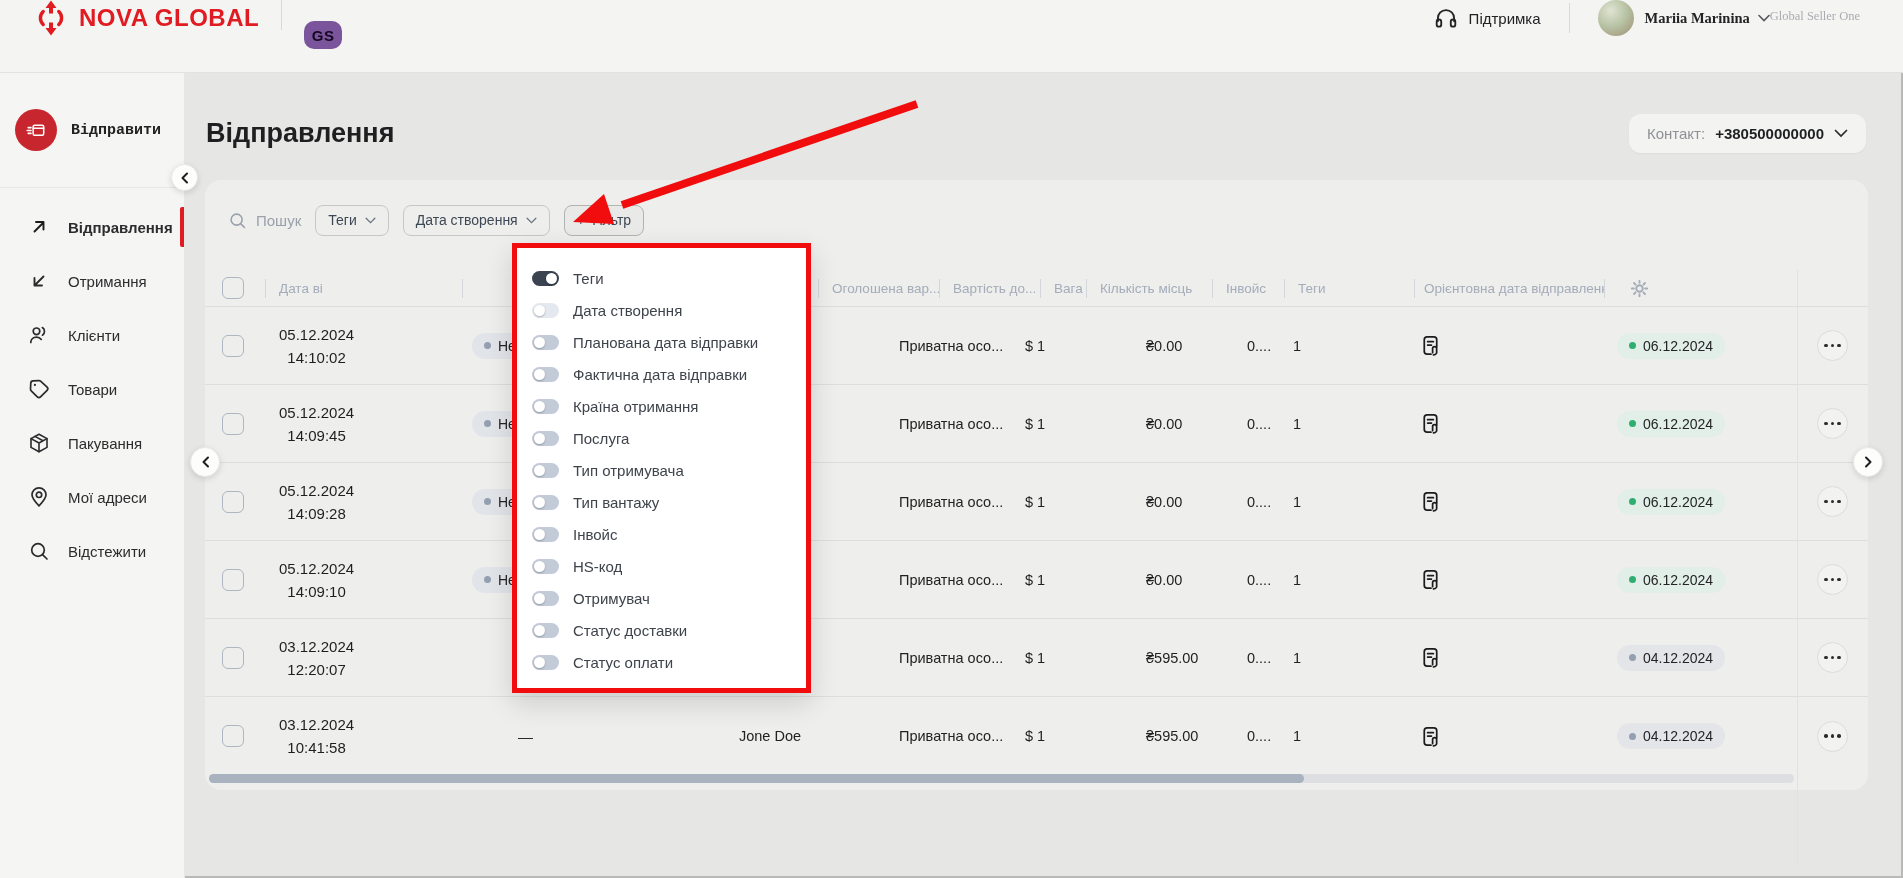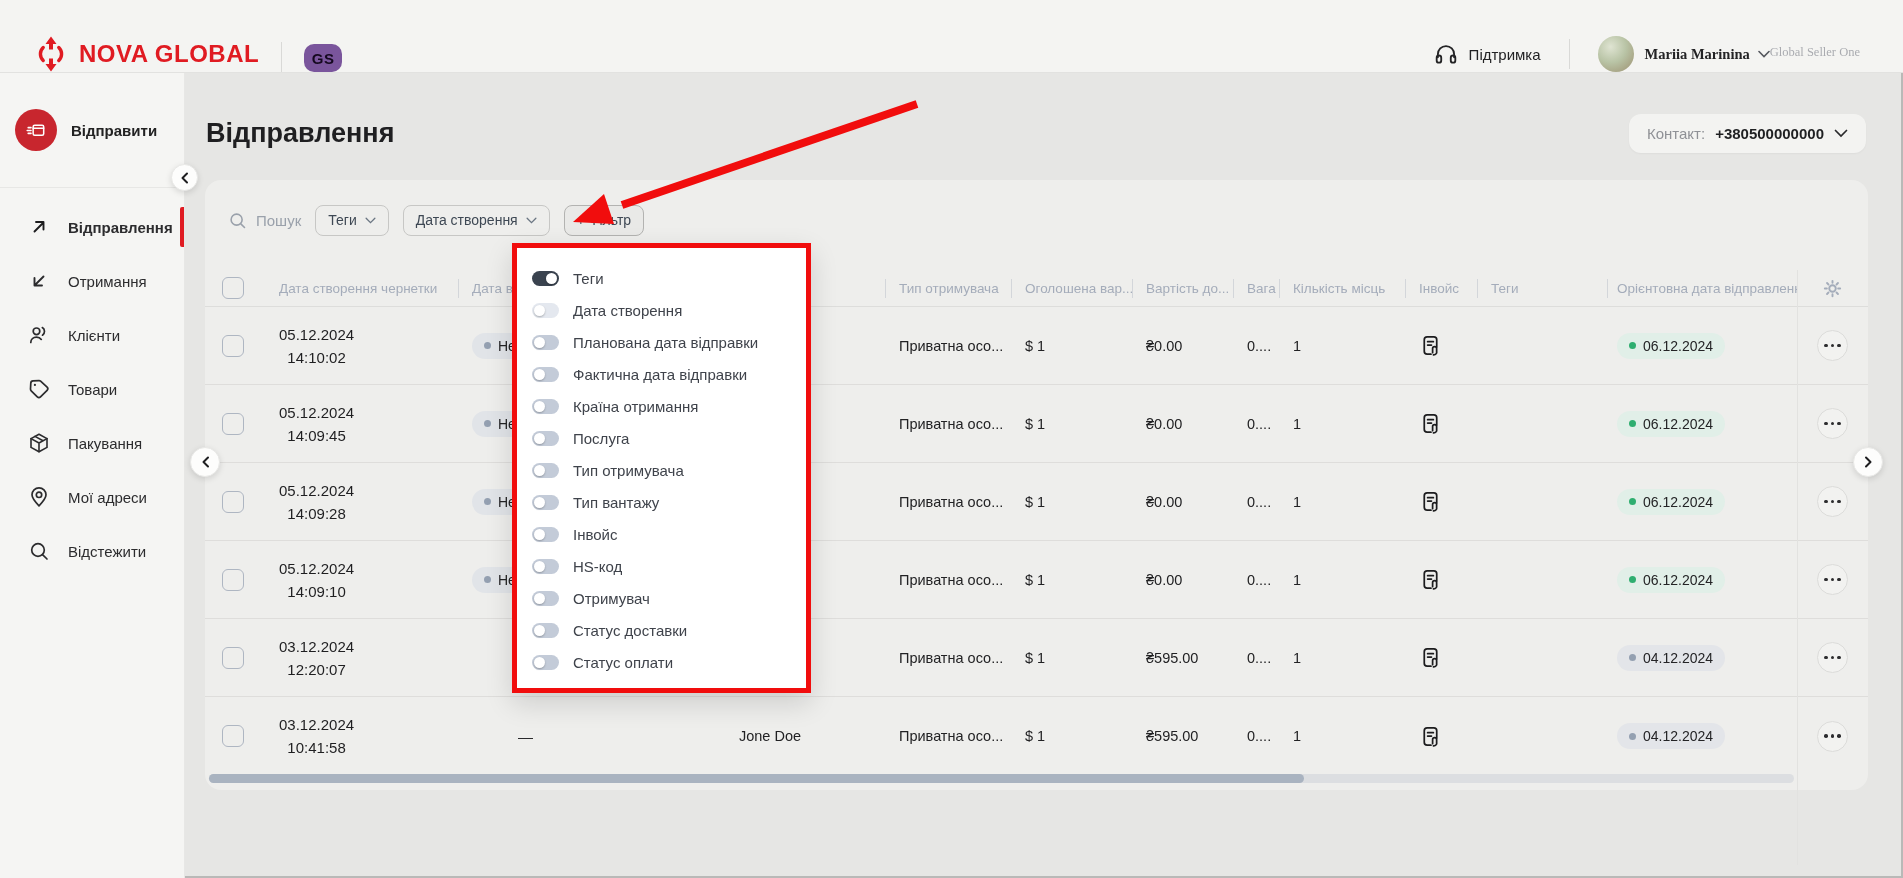--- a/index.html
+++ b/index.html
@@ -8,42 +8,42 @@
     position:relative; overflow:hidden;
     font-family:"Liberation Sans","DejaVu Sans",sans-serif;
     background:#e6e6e4; color:#212123;
     box-shadow:inset 0 0 0 2px #b9b9b7;
   }
   svg { display:block; }
 
   
   .topbar { position:absolute; left:0; top:0; width:1903px; height:73px;
     background:#f4f4f2; border-bottom:1px solid #e2e2e0;
-    display:flex; align-items:flex-end; padding:0 43px 0 36px; z-index:20; }
+    display:flex; align-items:flex-start; padding:0 43px 0 36px; z-index:20; }
   .brand { display:flex; align-items:center; gap:13px; }
   .brand-word { font-size:24px; font-weight:800; letter-spacing:.5px; color:#e01b22; white-space:nowrap; }
   .v-div { width:1px; height:30px; background:#d9d9d7; margin:0 22px; }
   .gs-badge { width:38px; height:28px; border-radius:10px; background:#7a559c;
     display:flex; align-items:center; justify-content:center;
     font-weight:800; font-size:15px; color:#14081f; letter-spacing:.5px;margin-top:21px; }
   .topbar-right { margin-left:auto; display:flex; align-items:center; }
   .support { display:flex; align-items:center; gap:10px; font-size:15px; color:#232325; cursor:pointer; }
   .user { display:flex; align-items:center; gap:11px; cursor:pointer; }
   .avatar { width:36px; height:36px; border-radius:50%;
     background:radial-gradient(circle at 35% 30%, #dfe4d2 0%, #b9c4a6 45%, #9c8f6f 100%); }
   .user-text { display:flex; line-height:1.25;font-family:Liberation Serif, serif; }
   .user-name-row { display:flex; align-items:center; gap:8px; }
   .user-name { font-size:14.5px; font-weight:700; color:#232325; }
   .user-org { font-size:12.5px; color:#a9abb0; }
 
   
   .sidebar { position:absolute; left:0; top:73px; width:185px; height:805px;
     background:#f5f5f3; border-right:1px solid #e7e7e5; z-index:10; }
   .send-block { height:115px; display:flex; align-items:center; gap:14px;
-    padding-left:15px; border-bottom:1px solid #e7e7e5; cursor:pointer; }
+    padding-left:15px; border-bottom:1px solid #e7e7e5; cursor:pointer;font-family:Liberation Mono, monospace; }
   .send-circle { width:42px; height:42px; border-radius:50%; background:#c8262e;
     display:flex; align-items:center; justify-content:center; }
   .send-label { font-size:15px; font-weight:600; color:#222; }
   .nav { padding-top:12px; }
   .nav-item { position:relative; height:54px; display:flex; align-items:center; gap:17px;
     padding-left:27px; cursor:pointer; font-size:15px; color:#2c2c2e; }
   .nav-item .nav-icon { width:24px; height:24px; flex:0 0 24px; }
   .nav-item.active { font-weight:800; }
   .nav-item.active::after { content:''; position:absolute; right:0; top:7px; width:4px; height:40px;
     background:#e01b22; border-radius:2px 0 0 2px; }
@@ -318,21 +318,20 @@
     </button>
     <button class="chip-btn filter">
       <span>+ Фільтр</span>
     </button>
   </div>
 
   <div class="thead">
     <div class="hcell c-check">
         <span class="checkbox"></span>
       </div>
-    <div class="hcell c-created">Дата створення чернетки</div>
     <div class="hcell c-ship hdiv">Дата ві</div>
     <div class="hcell c-recip hdiv"></div>
     <div class="hcell c-rtype hdiv">Тип отримувача</div>
     <div class="hcell c-decl hdiv">Оголошена вар...</div>
     <div class="hcell c-cost hdiv">Вартість до...</div>
     <div class="hcell c-weight hdiv">Вага</div>
     <div class="hcell c-places hdiv">Кількість місць</div>
     <div class="hcell c-inv hdiv">Інвойс</div>
     <div class="hcell c-tags hdiv">Теги</div>
     <div class="hcell c-est hdiv">Орієнтовна дата відправлення</div>

